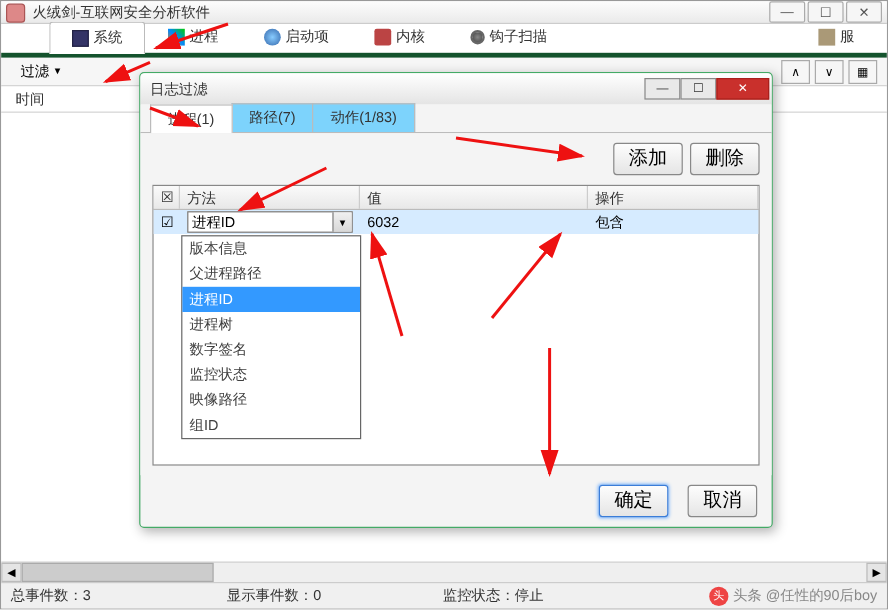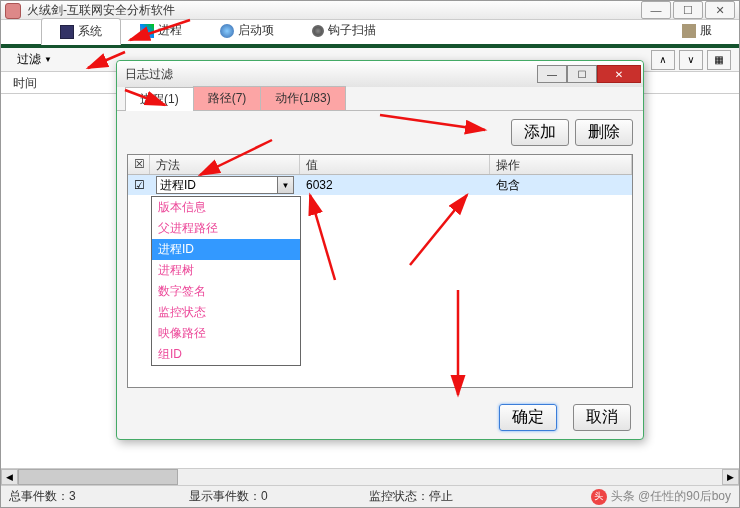--- a/index.html
+++ b/index.html
@@ -53,21 +53,21 @@
 
   
   .dialog { position: absolute; left: 116px; top: 60px; width: 528px; height: 380px; background: #f4f4f4; border: 1px solid #4a6; border-radius: 4px; box-shadow: 2px 3px 10px rgba(0,0,0,.3); display: flex; flex-direction: column; }
   .dlg-titlebar { height: 26px; background: linear-gradient(#fff,#e4e4e4); display: flex; align-items: center; padding: 0 2px 0 8px; border-radius: 4px 4px 0 0; }
   .dlg-title { flex: 1; color: #333; }
   .dlg-btns { display:flex; gap:0;}
   .dlg-btn { width: 30px; height: 18px; border:1px solid #888; background:#e9e9e9; font-size:10px; display:flex;align-items:center;justify-content:center; color:#333;}
   .dlg-btn.close { background:#c9302c; color:#fff; border-color:#a8201c; width:44px;}
   
   .dlg-tabs { height: 24px; display: flex; align-items: end; padding: 4px 8px 0 8px; border-bottom: 1px solid #bbb; background:#f4f4f4;}
-  .dlg-tab { padding: 3px 14px; border: 1px solid #bbb; border-bottom: none; background: #fca5a5; color:#333; margin-right:-1px;}
+  .dlg-tab { padding: 3px 14px; border: 1px solid #bbb; border-bottom: none; background: #7dd3fc; color:#333; margin-right:-1px;}
   .dlg-tab.active { background: #fff; position: relative; bottom:-1px; }
   
   .dlg-body { flex: 1; padding: 8px 10px; background: #f4f4f4; display:flex; flex-direction:column; position:relative;}
   .btn-row { display: flex; justify-content: flex-end; gap: 6px; margin-bottom: 8px; }
   .btn { padding: 2px 12px; border: 1px solid #888; background: linear-gradient(#fdfdfd,#e5e5e5); border-radius: 3px; font-size: 16px; min-width:56px; text-align:center; cursor:default;}
   
   .grid { border: 1px solid #888; background: #fff; flex: 1; display:flex; flex-direction:column; position:relative;}
   .grid-head { display: flex; background: linear-gradient(#fafafa,#e8e8e8); border-bottom: 1px solid #bbb; height: 20px; }
   .grid-head .gh { padding: 2px 6px; border-right: 1px solid #ccc; color: #333; }
   .gh.c0{ width:22px; text-align:center;}
@@ -79,21 +79,21 @@
   .grid-row .gc { padding:0 6px;}
   .gc.c0{ width:22px; text-align:center;}
   .gc.c1{ width:150px; position:relative;}
   .gc.c2{ width:190px;}
   .gc.c3{ flex:1;}
   .cell-combo { width:100%; height:18px; border:1px solid #777; background:#fff; display:flex; align-items:center; padding:0 3px; position:relative;}
   .combo-arrow { position:absolute; right:0; top:0; width:16px; height:100%; background:linear-gradient(#f0f0f0,#d8d8d8); border-left:1px solid #777; display:flex;align-items:center;justify-content:center; font-size:8px;}
   
   
   .dropdown { position:absolute; left:23px; top:41px; width:150px; background:#fff; border:1px solid #666; z-index:5; }
-  .dropdown .opt { padding:2px 6px; color:#ec4899; font-size:12px; }
+  .dropdown .opt { padding:2px 6px; color:#404040; font-size:12px; }
   .dropdown .opt.sel { background:#3399ff; color:#fff; }
   
   .dlg-footer { padding: 8px 12px; display:flex; justify-content:flex-end; gap:16px;}
   .btn.primary { border:1px solid #3b7dd8; box-shadow: 0 0 3px #6af;}
   
   
   .arrow-svg { position:absolute; pointer-events:none; z-index:50; }
 </style>
 </head>
 <body>
@@ -114,20 +114,24 @@
       <span class="tab-icon ico-sys"></span>
       <span>系统</span>
     </div>
     <div class="tab">
       <span class="tab-icon ico-proc"></span>
       <span>进程</span>
     </div>
     <div class="tab">
       <span class="tab-icon ico-start"></span>
       <span>启动项</span>
+    </div>
+    <div class="tab">
+      <span class="tab-icon ico-kernel"></span>
+      <span>内核</span>
     </div>
     <div class="tab">
       <span class="tab-icon ico-hook"></span>
       <span>钩子扫描</span>
     </div>
     <div class="tab svc">
       <span class="tab-icon ico-svc"></span>
       <span>服</span>
     </div>
   </div>

